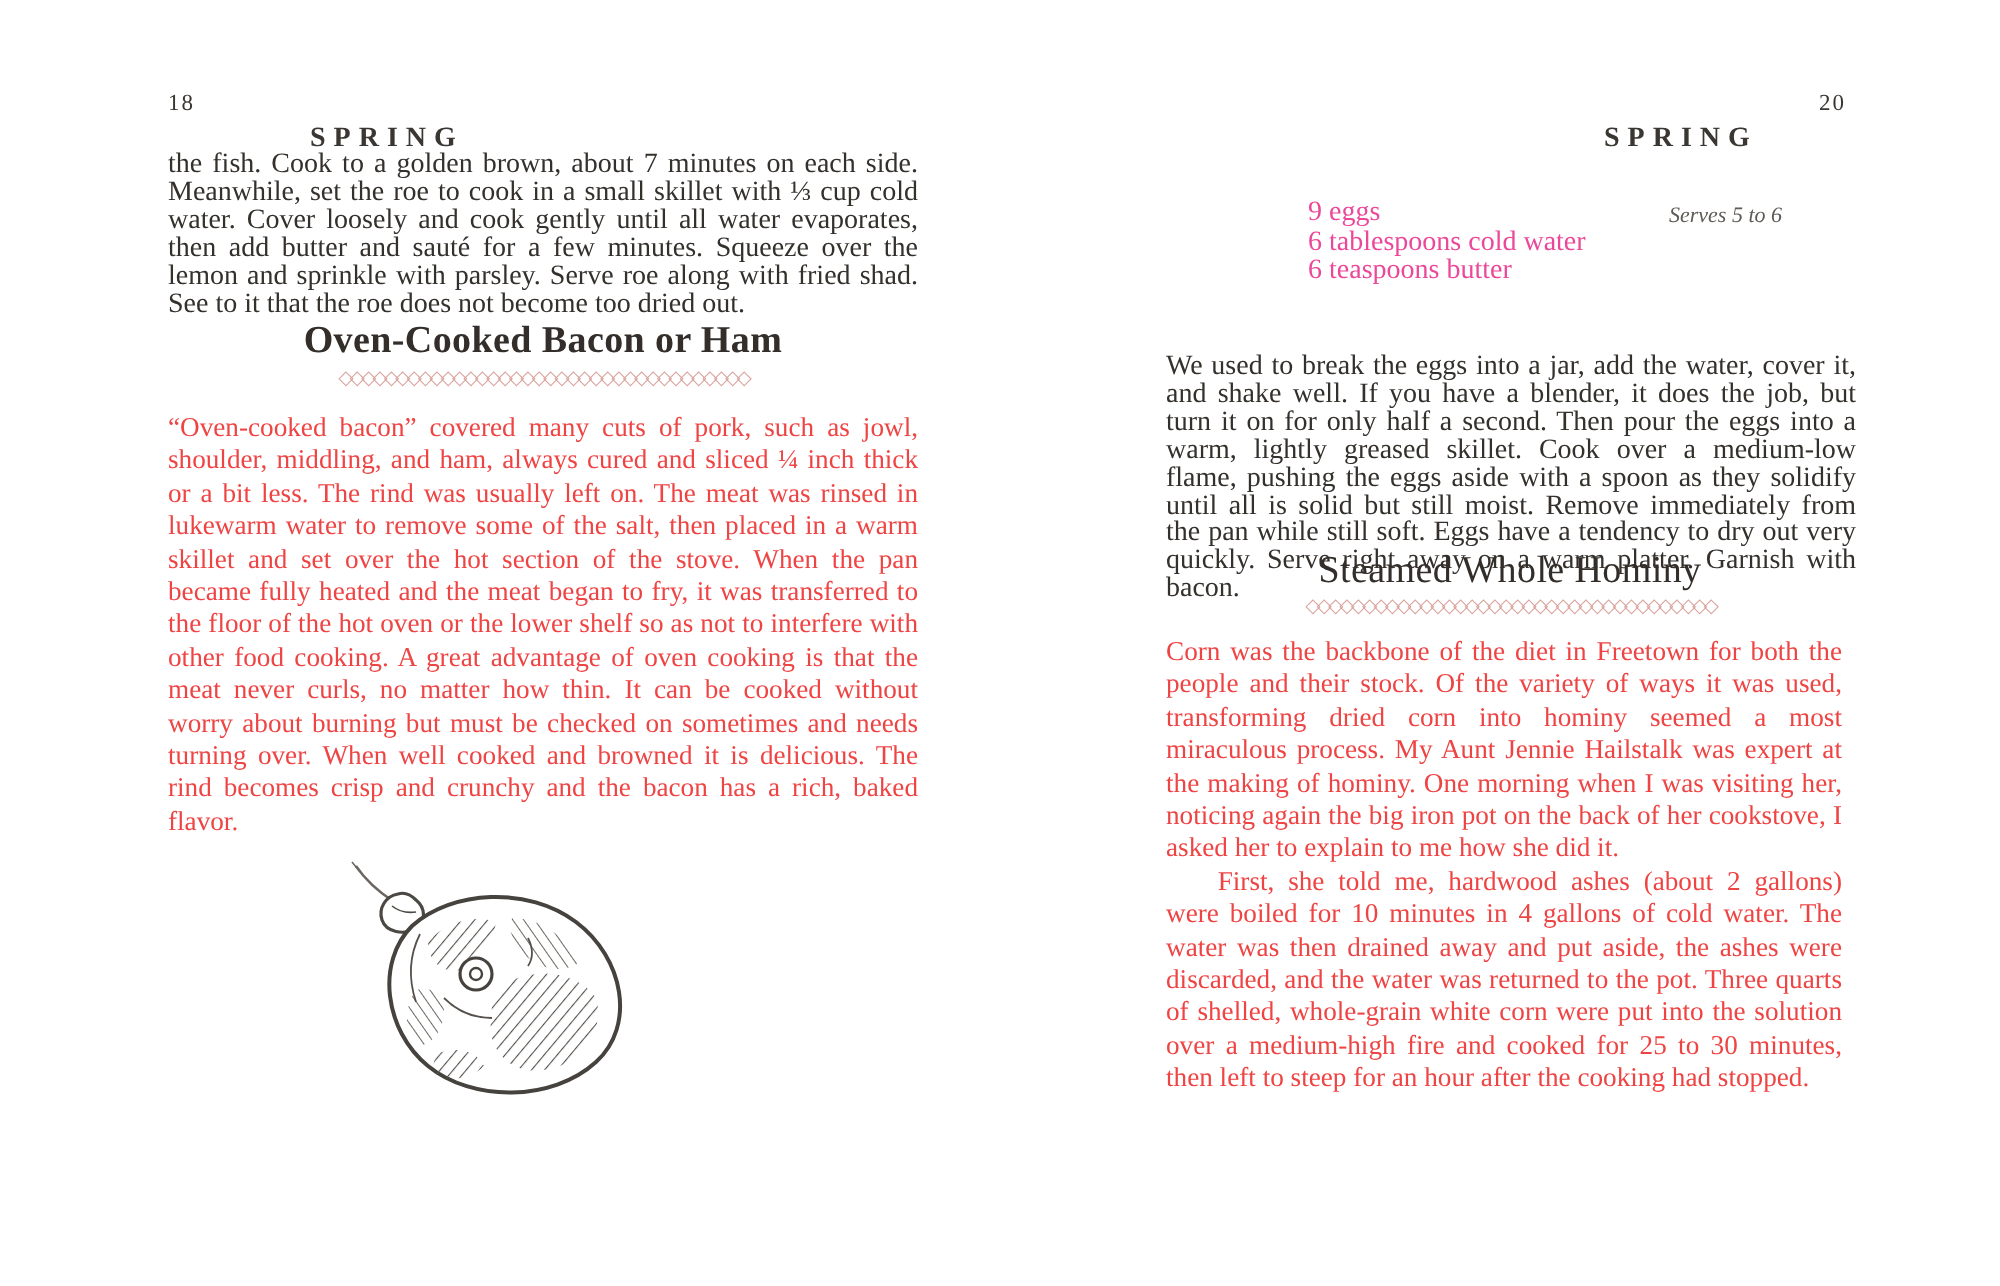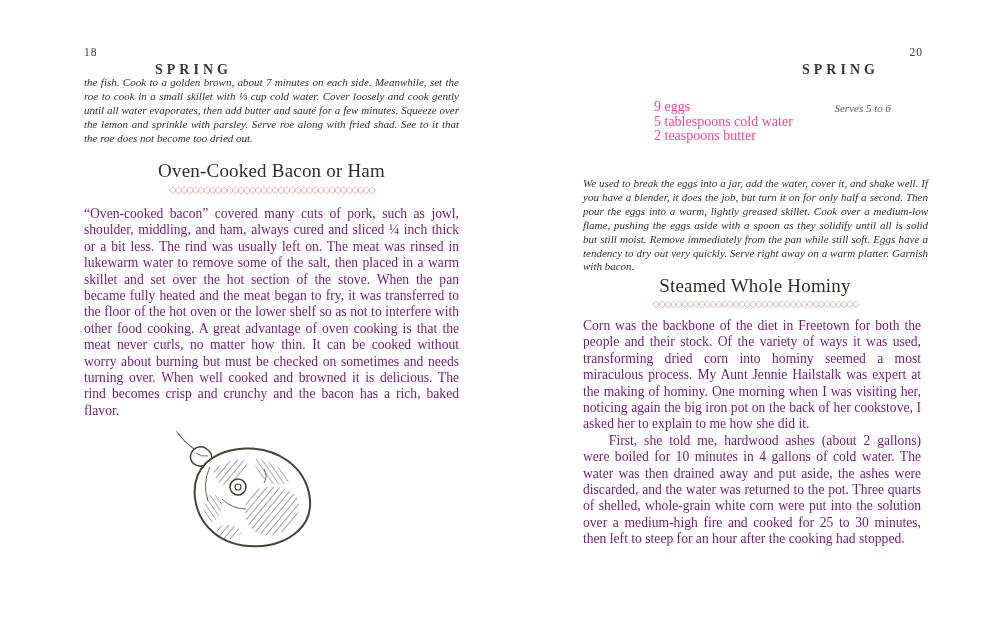--- a/index.html
+++ b/index.html
@@ -25,24 +25,24 @@
   .head-word{
     position:absolute;top:16px;
     font-size:14px;font-weight:bold;letter-spacing:4px;color:#3a3632;
   }
   .page-left .folio{position:absolute;left:0;top:0;}
   .page-left .head-word{left:71px;}
   .page-right .folio{position:absolute;right:4px;top:0;}
   .page-right .head-word{left:219px;}
 
   .small-text{
-    font-size:11px;line-height:13.9px;text-align:justify;color:#34302c;font-style:italic;
+    font-size:14px;line-height:13.9px;text-align:justify;color:#34302c;
   }
   .body-text{
-    font-size:13.6px;line-height:16.4px;text-align:justify;color:#701a75;
+    font-size:13.6px;line-height:16.4px;text-align:justify;color:#ef4444;
   }
   .indent{text-indent:1.9em;}
 
   .recipe-heading{
     position:absolute;left:0;right:0;text-align:center;
     font-size:19px;letter-spacing:0.2px;color:#332e2a;white-space:nowrap;
   }
   .ornament{
     position:absolute;left:0;right:0;text-align:center;
     font-family:"DejaVu Sans",sans-serif;
@@ -82,21 +82,21 @@
 <div class="spread">
 
   <div class="page page-left">
     <div class="running-head">
       <span class="folio">18</span>
       <span class="head-word">SPRING</span>
     </div>
 
     <p class="small-text lp-intro" style="margin:0">the fish. Cook to a golden brown, about 7 minutes on each side. Meanwhile, set the roe to cook in a small skillet with ⅓ cup cold water. Cover loosely and cook gently until all water evaporates, then add butter and sauté for a few minutes. Squeeze over the lemon and sprinkle with parsley. Serve roe along with fried shad. See to it that the roe does not become too dried out.</p>
 
-    <h2 class="recipe-heading lp-heading" style="margin:0;font-weight:normal">Oven-Cooked Bacon or Ham</h2>
+    <h2 class="recipe-heading lp-heading" style="margin:0;font-weight:bold">Oven-Cooked Bacon or Ham</h2>
 
     <div class="ornament lp-ornament">◇◇◇◇◇◇◇◇◇◇◇◇◇◇◇◇◇◇◇◇◇◇◇◇◇◇◇◇◇◇◇◇◇◇◇◇</div>
 
     <div class="lp-body">
       <p class="body-text" style="margin:0">“Oven-cooked bacon” covered many cuts of pork, such as jowl, shoulder, middling, and ham, always cured and sliced ¼ inch thick or a bit less. The rind was usually left on. The meat was rinsed in lukewarm water to remove some of the salt, then placed in a warm skillet and set over the hot section of the stove. When the pan became fully heated and the meat began to fry, it was transferred to the floor of the hot oven or the lower shelf so as not to interfere with other food cooking. A great advantage of oven cooking is that the meat never curls, no matter how thin. It can be cooked without worry about burning but must be checked on sometimes and needs turning over. When well cooked and browned it is delicious. The rind becomes crisp and crunchy and the bacon has a rich, baked flavor.</p>
     </div>
 
     <div class="lp-illustration">
       <svg viewBox="0 0 176 124" width="176" height="124">
         <defs>
@@ -136,22 +136,22 @@
     <div class="running-head">
       <span class="head-word">SPRING</span>
       <span class="folio">20</span>
     </div>
 
 
     <div class="rp-serves">Serves 5 to 6</div>
 
     <div class="rp-ingredients">
       <span class="ingredient">9 eggs</span>
-      <span class="ingredient">5 tablespoons cold water</span>
-      <span class="ingredient">2 teaspoons butter</span>
+      <span class="ingredient">6 tablespoons cold water</span>
+      <span class="ingredient">6 teaspoons butter</span>
     </div>
 
     <p class="small-text rp-instructions" style="margin:0">We used to break the eggs into a jar, add the water, cover it, and shake well. If you have a blender, it does the job, but turn it on for only half a second. Then pour the eggs into a warm, lightly greased skillet. Cook over a medium-low flame, pushing the eggs aside with a spoon as they solidify until all is solid but still moist. Remove immediately from the pan while still soft. Eggs have a tendency to dry out very quickly. Serve right away on a warm platter. Garnish with bacon.</p>
 
     <h2 class="recipe-heading rp-heading2" style="margin:0;font-weight:normal">Steamed Whole Hominy</h2>
 
     <div class="ornament rp-ornament2">◇◇◇◇◇◇◇◇◇◇◇◇◇◇◇◇◇◇◇◇◇◇◇◇◇◇◇◇◇◇◇◇◇◇◇◇</div>
 
     <div class="rp-body2">
       <p class="body-text" style="margin:0">Corn was the backbone of the diet in Freetown for both the people and their stock. Of the variety of ways it was used, transforming dried corn into hominy seemed a most miraculous process. My Aunt Jennie Hailstalk was expert at the making of hominy. One morning when I was visiting her, noticing again the big iron pot on the back of her cookstove, I asked her to explain to me how she did it.</p>

